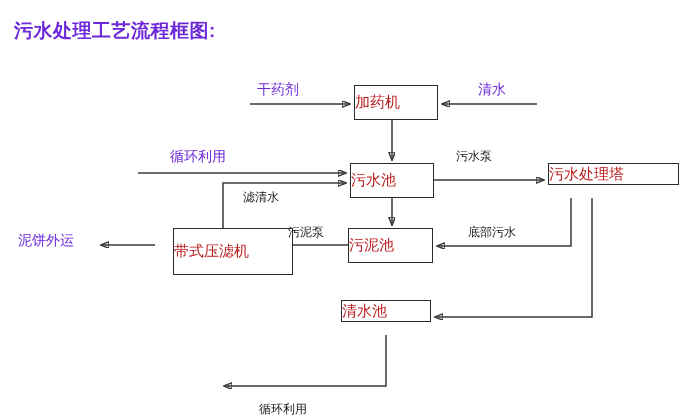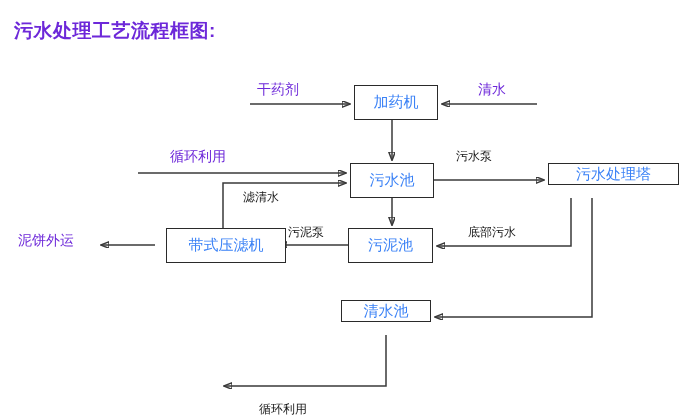--- a/index.html
+++ b/index.html
@@ -25,25 +25,25 @@
     font-weight: bold;
     color: #6d28d9;
     letter-spacing: 0.5px;
     white-space: nowrap;
   }
   .node {
     position: absolute;
     box-sizing: border-box;
     border: 1.4px solid #2a2a2a;
     background: #ffffff;
-    color: #3b82f6;
+    color: #b91c1c;
     font-size: 15px;
     display: flex;
     align-items: center;
-    justify-content: center;
+    justify-content: flex-start;
     white-space: nowrap;
     z-index: 3;
   }
   .edge-label {
     position: absolute;
     font-size: 12px;
     color: #161616;
     white-space: nowrap;
     z-index: 4;
     background: transparent;
@@ -113,21 +113,21 @@
   </div>
 
   <div class="node" style="left:350px; top:163px; width:84px; height:35px;">
     <span>污水池</span>
   </div>
 
   <div class="node" style="left:548px; top:163px; width:131px; height:22px;">
     <span>污水处理塔</span>
   </div>
 
-  <div class="node" style="left:166px; top:228px; width:120px; height:35px;">
+  <div class="node" style="left:173px; top:228px; width:120px; height:47px;">
     <span>带式压滤机</span>
   </div>
 
   <div class="node" style="left:348px; top:228px; width:85px; height:35px;">
     <span>污泥池</span>
   </div>
 
   <div class="node" style="left:341px; top:300px; width:90px; height:22px;">
     <span>清水池</span>
   </div>

